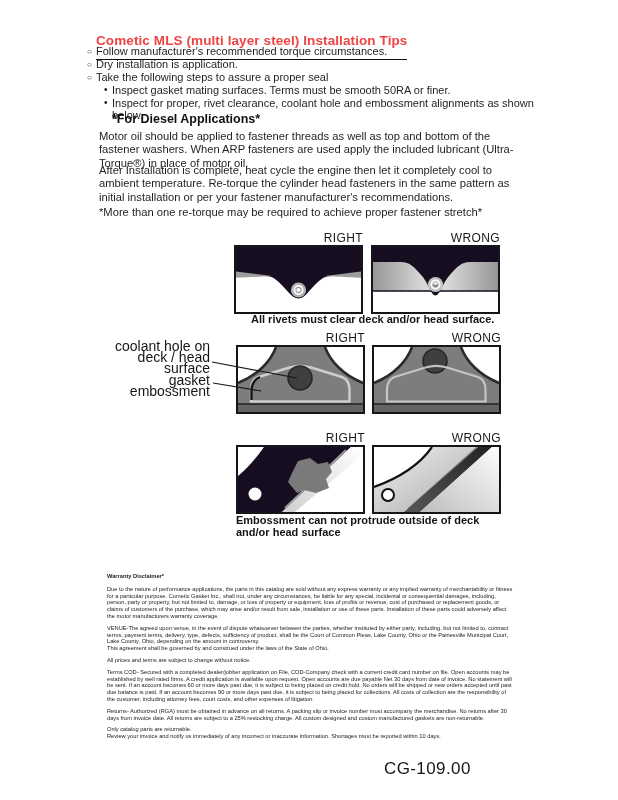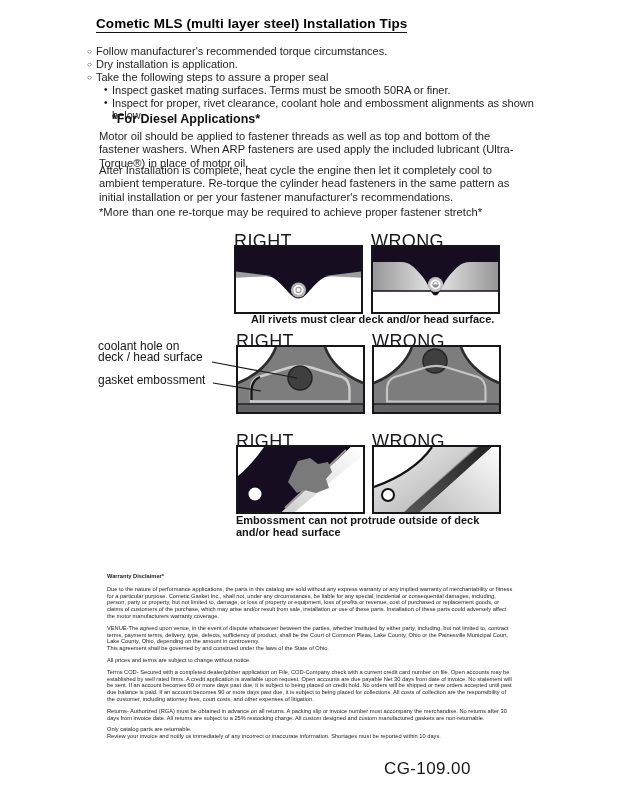--- a/index.html
+++ b/index.html
@@ -2,42 +2,42 @@
 <html><head>
 <meta charset="utf-8">
 <style>
   html,body{margin:0;padding:0;background:#ffffff;}
   .page{
     position:relative;width:618px;height:800px;background:#ffffff;overflow:hidden;
     font-family:"Liberation Sans","DejaVu Sans",sans-serif;color:#1f1f1f;
   }
   .abs{position:absolute;}
   .page-title{
-    left:96px;top:16px;font-size:13.5px;font-weight:bold;color:#000000;
-    border-bottom:1.6px solid #111;padding-bottom:1px;letter-spacing:.1px;
+    left:96px;top:33px;font-size:13.5px;font-weight:bold;color:#ef4444;
+    border-bottom:1.6px solid #111;padding-bottom:11px;letter-spacing:.1px;
   }
   .bullets{left:87px;top:45px;width:450px;font-size:11px;line-height:12.6px;}
   .b-row{display:flex;}
   .b-marker{width:9px;flex:0 0 9px;font-size:8px;line-height:13px;color:#222;}
   .sb-row{display:flex;margin-left:17px;}
   .sb-marker{width:8px;flex:0 0 8px;font-size:10px;line-height:12px;color:#111;}
   .diesel-heading{left:112px;top:112px;font-size:12.5px;font-weight:bold;color:#111;}
   .para{left:99px;width:432px;font-size:11.2px;line-height:13.3px;}
   .p1{top:130px;} .p2{top:164px;} .p3{top:206px;}
-  .dg-header{font-size:18px;letter-spacing:.4px;color:#181818;text-align:left;width:129px;}
+  .dg-header{font-size:12px;letter-spacing:.4px;color:#181818;text-align:right;width:129px;}
   .dg-box{width:129px;height:69px;border:2px solid #15151c;box-sizing:border-box;background:#fff;z-index:1;}
   .dg-box svg{display:block;}
   .dg-caption{font-size:11px;font-weight:bold;color:#151515;line-height:12.4px;}
   .r1h{top:231px;} .r2h{top:331px;} .r3h{top:431px;}
   .colL{left:234px;} .colR{left:371px;}
   .colL2{left:236px;} .colR2{left:372px;}
   .cap1{left:251px;top:313px;}
   .cap2{left:236px;top:413px;width:265px;text-align:center;}
   .cap3{left:236px;top:514px;}
-  .anno{font-size:12px;line-height:10.8px;color:#161616;text-align:left;}
+  .anno{font-size:14px;line-height:10.8px;color:#161616;text-align:right;}
   .anno1{left:98px;top:341px;width:112px;}
   .anno2{left:98px;top:375px;width:112px;}
   .leader{left:205px;top:340px;z-index:5;}
   .legal{left:107px;top:573px;width:406px;font-size:5.7px;line-height:6.8px;color:#222;}
   .legal p{margin:0 0 5px 0;}
   .legal p.tight{margin:0;}
   .legal .lg-head{font-weight:bold;margin-bottom:6px;}
   .page-code{left:384px;top:759px;font-size:17px;letter-spacing:.4px;color:#161616;text-align:center;}
 </style>
 </head>

